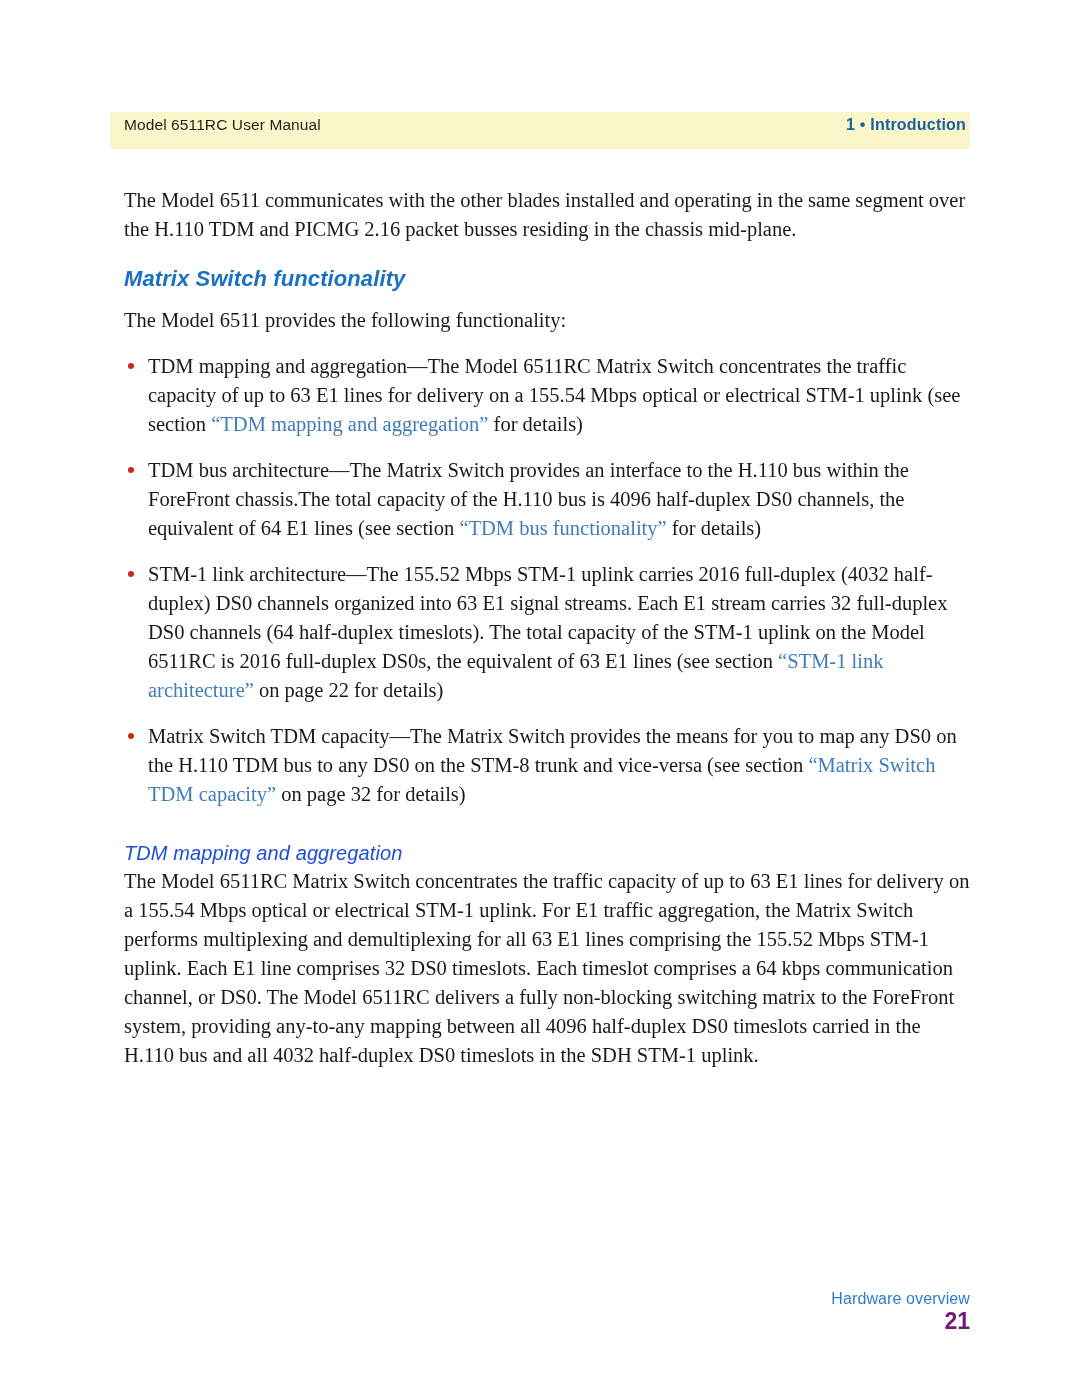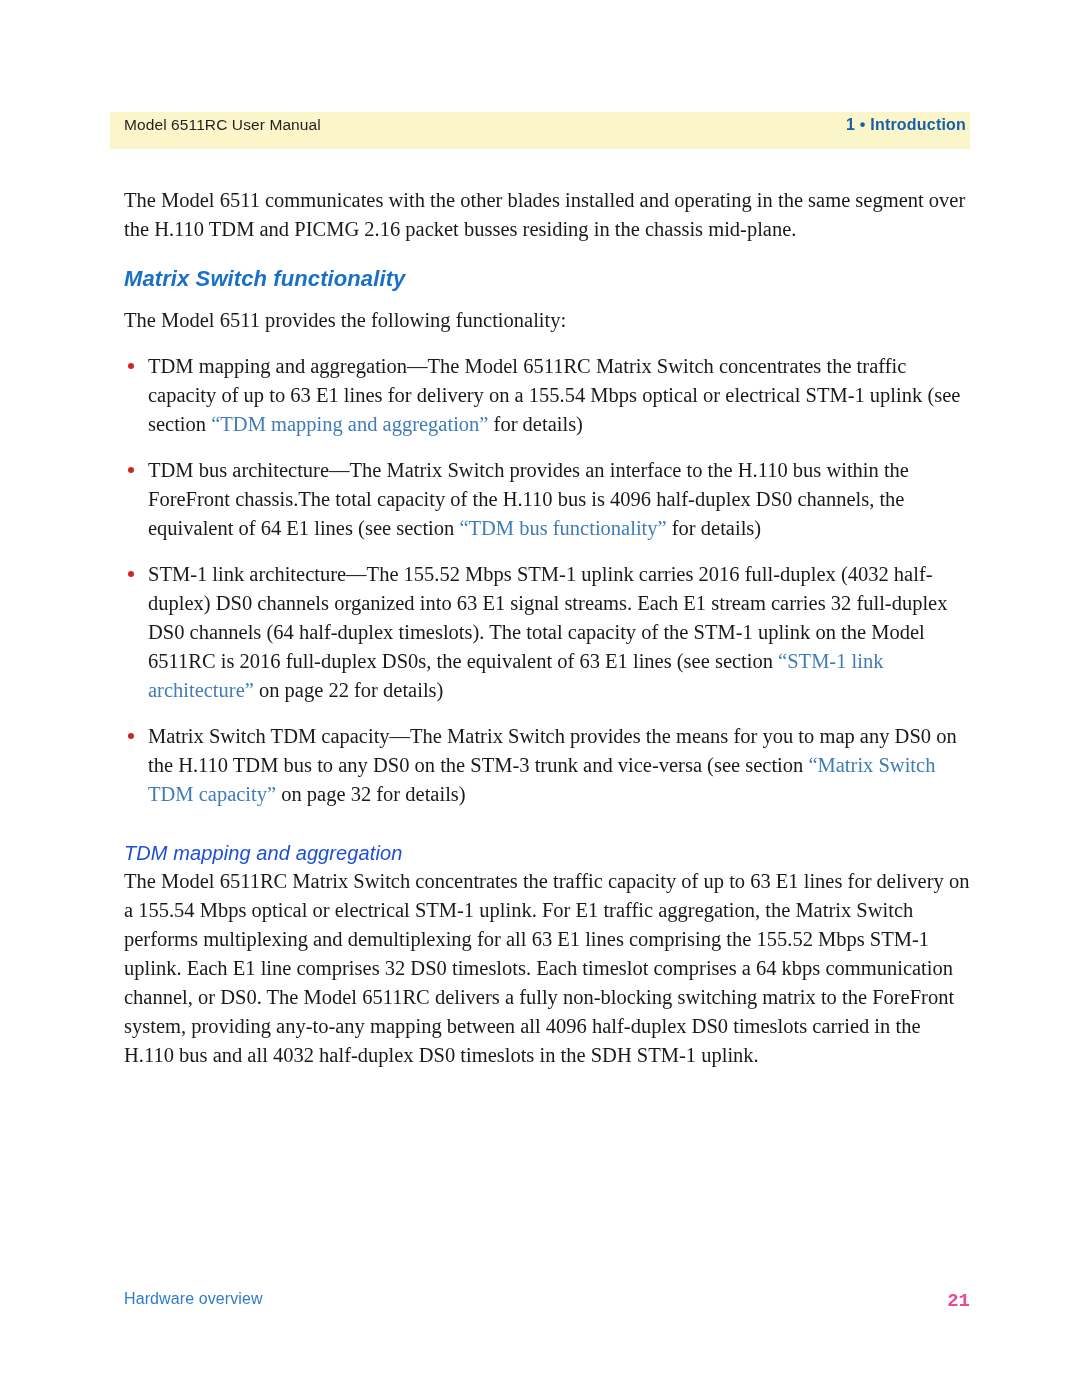--- a/index.html
+++ b/index.html
@@ -125,34 +125,35 @@
     color: #3f7cb8;
   }
 
   
   .footer {
     position: absolute;
     left: 124px;
     top: 1290px;
     width: 846px;
     display: flex;
-    align-items: flex-start;
+    align-items: flex-end;
     justify-content: space-between;
+    flex-direction: column;
   }
   .footer-label {
     font-family: "Liberation Sans", sans-serif;
     font-size: 16px;
     color: #2e7bd0;
     letter-spacing: 0.1px;
   }
   .footer-page {
-    font-family: Liberation Mono, monospace;
-    font-size: 19px;
+    font-family: Liberation Sans, sans-serif;
+    font-size: 23px;
     font-weight: bold;
-    color: #ec4899;
+    color: #701a75;
   }
 </style>
 </head>
 <body>
 
 <div class="page">
 
   <div class="header-band">
     <span class="header-title">Model 6511RC User Manual</span>
     <span class="header-chapter">1 • Introduction</span>
@@ -180,21 +181,21 @@
       <li>
         <span class="bullet-dot"></span>
         <span>TDM bus architecture—The Matrix Switch provides an interface to the H.110 bus within the ForeFront chassis.The total capacity of the H.110 bus is 4096 half-duplex DS0 channels, the equivalent of 64 E1 lines (see section </span><span class="xref">“TDM bus functionality”</span><span> for details)</span>
       </li>
       <li>
         <span class="bullet-dot"></span>
         <span>STM-1 link architecture—The 155.52 Mbps STM-1 uplink carries 2016 full-duplex (4032 half-duplex) DS0 channels organized into 63 E1 signal streams. Each E1 stream carries 32 full-duplex DS0 channels (64 half-duplex timeslots). The total capacity of the STM-1 uplink on the Model 6511RC is 2016 full-duplex DS0s, the equivalent of 63 E1 lines (see section </span><span class="xref">“STM-1 link architecture”</span><span> on page 22 for details)</span>
       </li>
       <li>
         <span class="bullet-dot"></span>
-        <span>Matrix Switch TDM capacity—The Matrix Switch provides the means for you to map any DS0 on the H.110 TDM bus to any DS0 on the STM-3 trunk and vice-versa (see section </span><span class="xref">“Matrix Switch TDM capacity”</span><span> on page 32 for details)</span>
+        <span>Matrix Switch TDM capacity—The Matrix Switch provides the means for you to map any DS0 on the H.110 TDM bus to any DS0 on the STM-8 trunk and vice-versa (see section </span><span class="xref">“Matrix Switch TDM capacity”</span><span> on page 32 for details)</span>
       </li>
     </ul>
 
     <div class="gap-before-subhead"></div>
 
     <h3 class="sub-heading">TDM mapping and aggregation</h3>
 
     <p class="body-para">The Model 6511RC Matrix Switch concentrates the traffic capacity of up to 63 E1 lines for delivery on a 155.54 Mbps optical or electrical STM-1 uplink. For E1 traffic aggregation, the Matrix Switch performs multiplexing and demultiplexing for all 63 E1 lines comprising the 155.52 Mbps STM-1 uplink. Each E1 line comprises 32 DS0 timeslots. Each timeslot comprises a 64 kbps communication channel, or DS0. The Model 6511RC delivers a fully non-blocking switching matrix to the ForeFront system, providing any-to-any mapping between all 4096 half-duplex DS0 timeslots carried in the H.110 bus and all 4032 half-duplex DS0 timeslots in the SDH STM-1 uplink.</p>
 
   </div>

